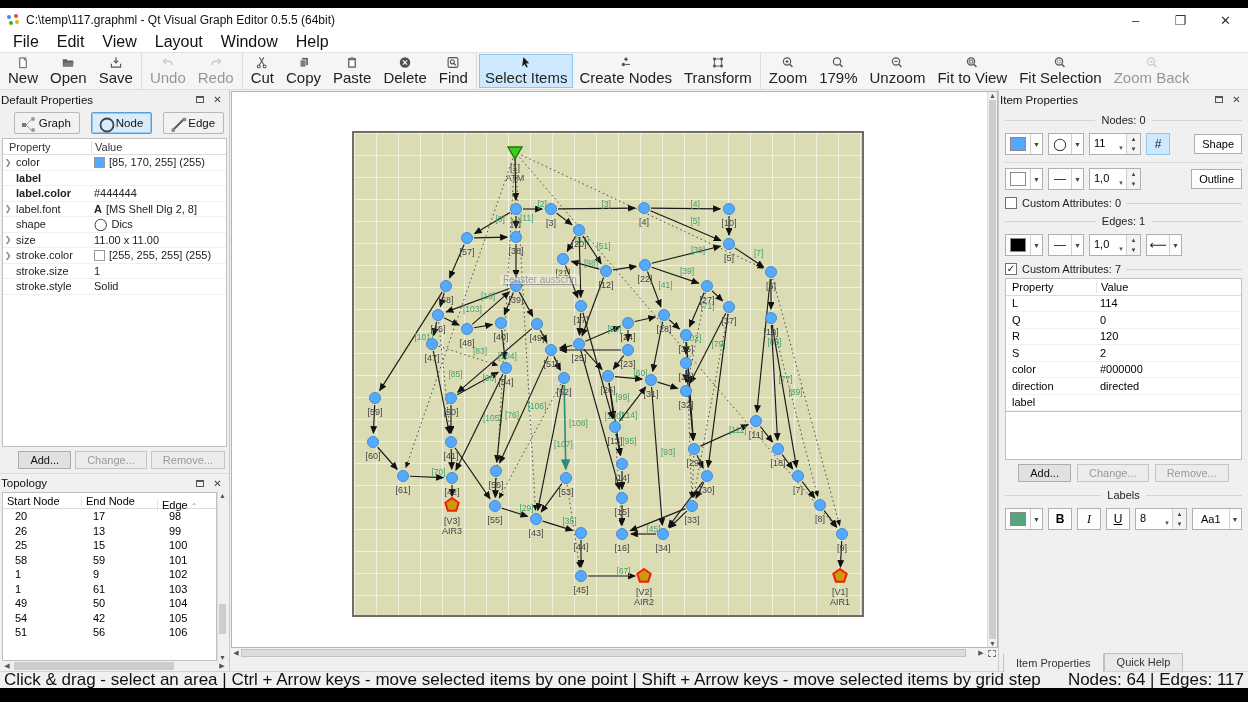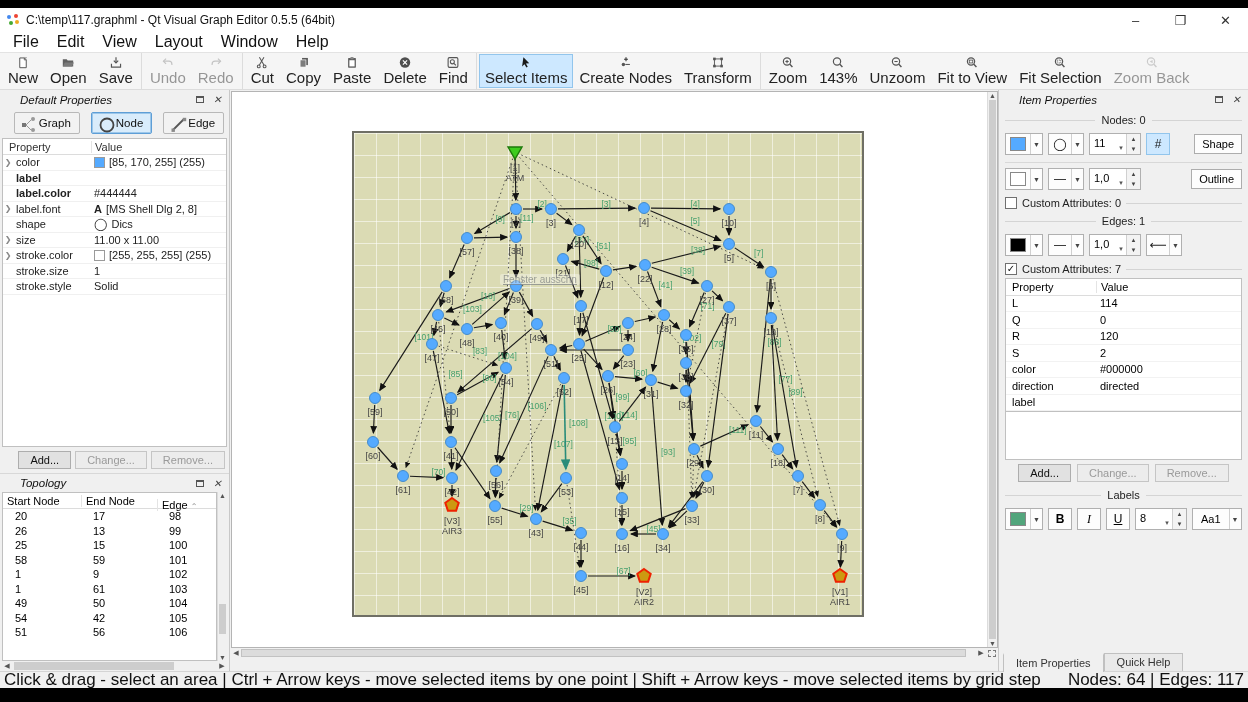--- a/index.html
+++ b/index.html
@@ -21,21 +21,21 @@
   .tbtn { display:flex; flex-direction:column; align-items:center; justify-content:center; padding:1px 5px; min-width:34px; border:1px solid transparent; }
   .tbtn svg { display:block; }
   .tbtn .tlabel { font-size:15px; color:#222; margin-top:0px; white-space:nowrap; }
   .tbtn.active { background:#cde8ff; border:1px solid #92c5ec; }
   .tbtn.disabled { opacity:.45; }
   
   .main { flex:1 1 auto; display:flex; min-height:0; }
   .dock { background:#f0f0f0; display:flex; flex-direction:column; }
   .dock-left { width:230px; flex:0 0 auto; border-right:1px solid #c8c8c8; }
   .dock-right { width:250px; flex:0 0 auto; border-left:1px solid #c8c8c8; }
-  .dock-title { height:19px; display:flex; align-items:center; padding:0 4px 0 20px; font-size:11.5px; color:#111; flex:0 0 auto;font-style:italic; }
+  .dock-title { height:19px; display:flex; align-items:center; padding:0 4px 0 1px; font-size:11.5px; color:#111; flex:0 0 auto; }
   .dock-title .sp { flex:1; }
   .dock-btn { width:15px; height:13px; display:flex; align-items:center; justify-content:center; font-size:10px; color:#444; margin-left:3px; }
   .float-glyph { width:8px; height:7px; border:1px solid #555; border-top:2px solid #555; display:inline-block; }
   
   .type-tabs { display:flex; justify-content:center; gap:2px; padding:3px 0 4px; flex:0 0 auto; }
   .type-tab { display:flex; align-items:center; gap:3px; font-size:11.5px; color:#111; background:#f2f2f2; border:1px solid #b8b8b8; border-radius:2px; padding:2px 8px 2px 5px;margin-left:9px; }
   .type-tab.active { background:#d9ecfb; border:1px solid #5e9ed6; box-shadow:0 0 0 1px #9cc7ea inset; }
   
   .ptable { background:#fff; border:1px solid #c0c0c0; font-size:11px; color:#222; overflow:hidden; position:relative; }
   .prow { display:flex; align-items:center; height:15.5px; border-bottom:1px solid #f0f0f0; }
@@ -260,21 +260,21 @@
             <path d="M12.8 12.8l4 4" stroke="#555" stroke-width="2.2"></path>
             <path d="M8.5 6v5M6 8.5h5" stroke="#555" stroke-width="1.6"></path>
           </svg>
           <span class="tlabel">Zoom</span>
         </div>
         <div class="tbtn">
           <svg width="20" height="20" viewBox="0 0 20 20">
             <circle cx="8.5" cy="8.5" r="5.6" fill="none" stroke="#555" stroke-width="1.8"></circle>
             <path d="M12.8 12.8l4 4" stroke="#555" stroke-width="2.2"></path>
           </svg>
-          <span class="tlabel">143%</span>
+          <span class="tlabel">179%</span>
         </div>
         <div class="tbtn">
           <svg width="20" height="20" viewBox="0 0 20 20">
             <circle cx="8.5" cy="8.5" r="5.6" fill="none" stroke="#555" stroke-width="1.8"></circle>
             <path d="M12.8 12.8l4 4" stroke="#555" stroke-width="2.2"></path>
             <path d="M6 8.5h5" stroke="#555" stroke-width="1.6"></path>
           </svg>
           <span class="tlabel">Unzoom</span>
         </div>
         <div class="tbtn">

